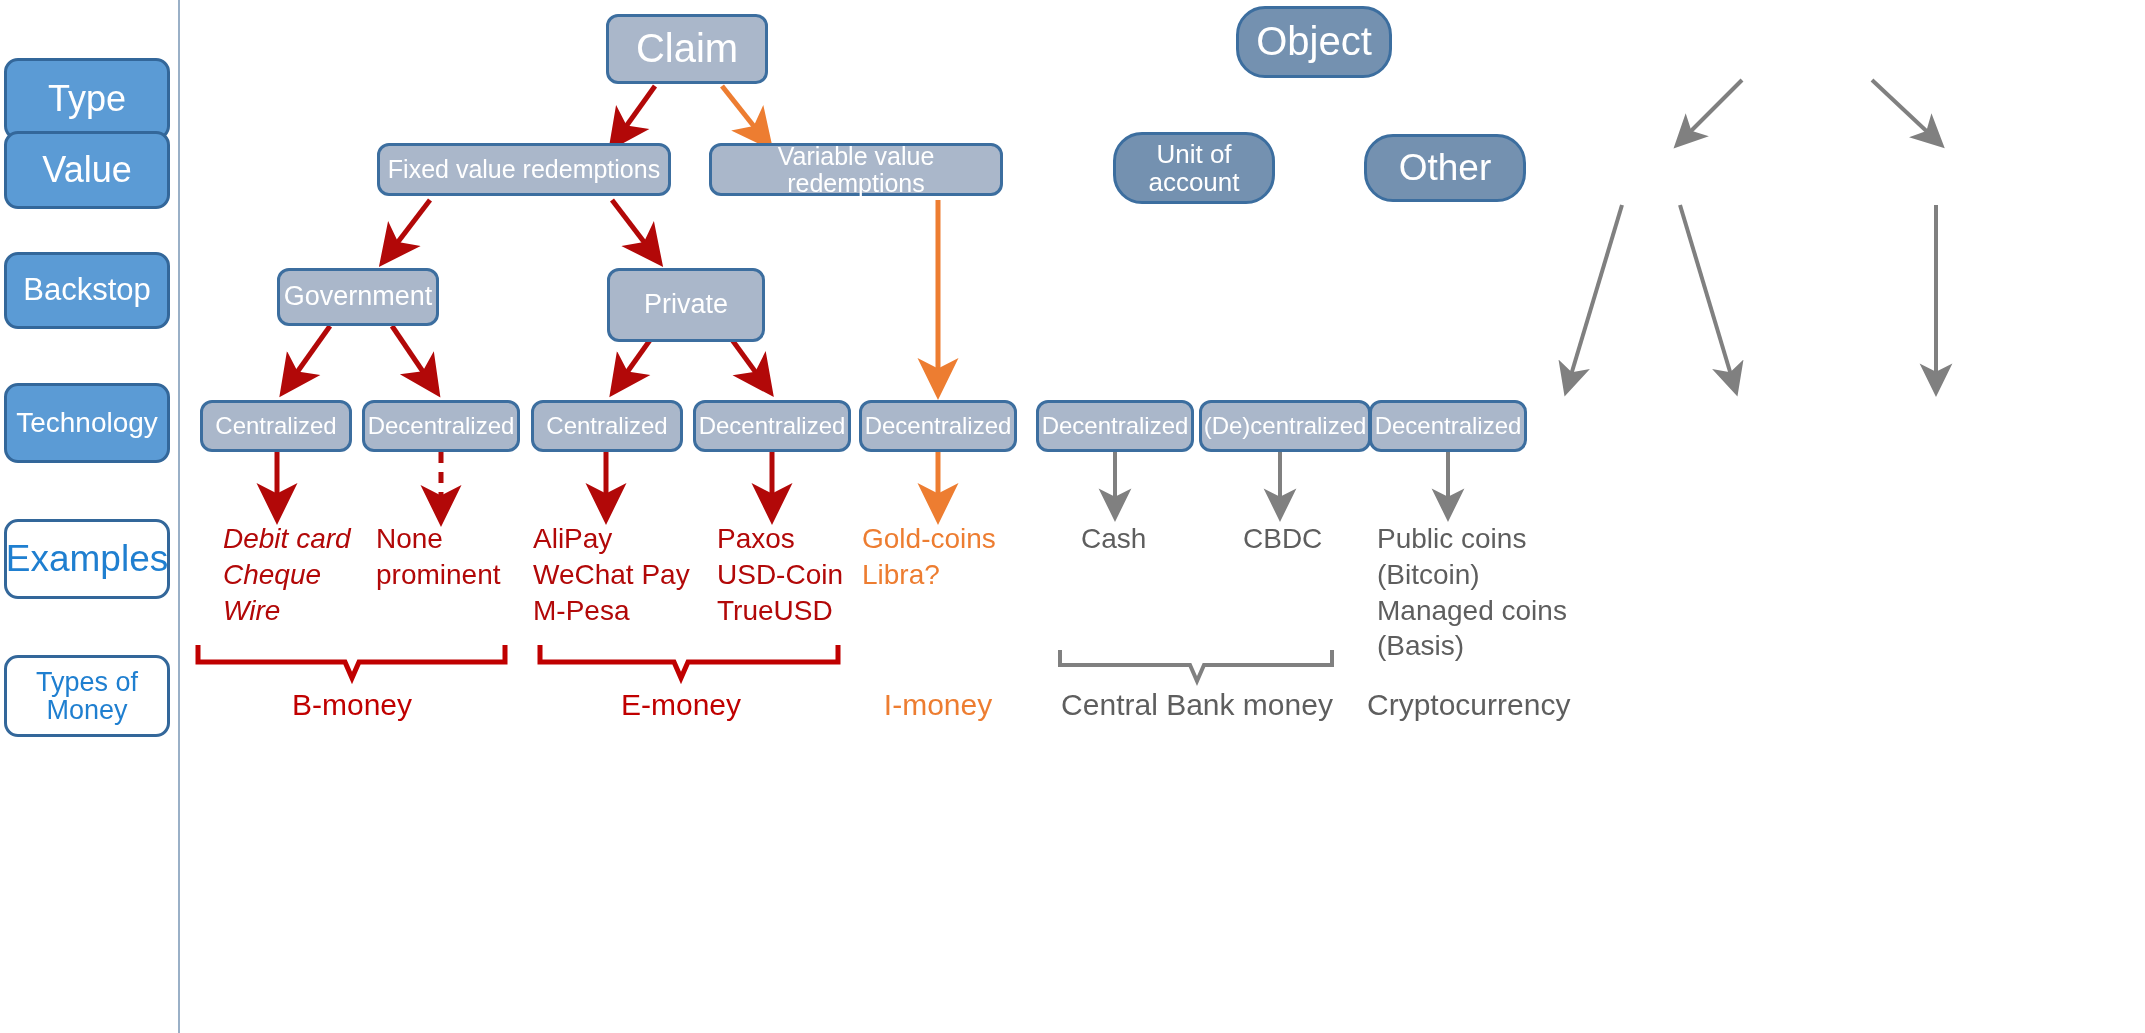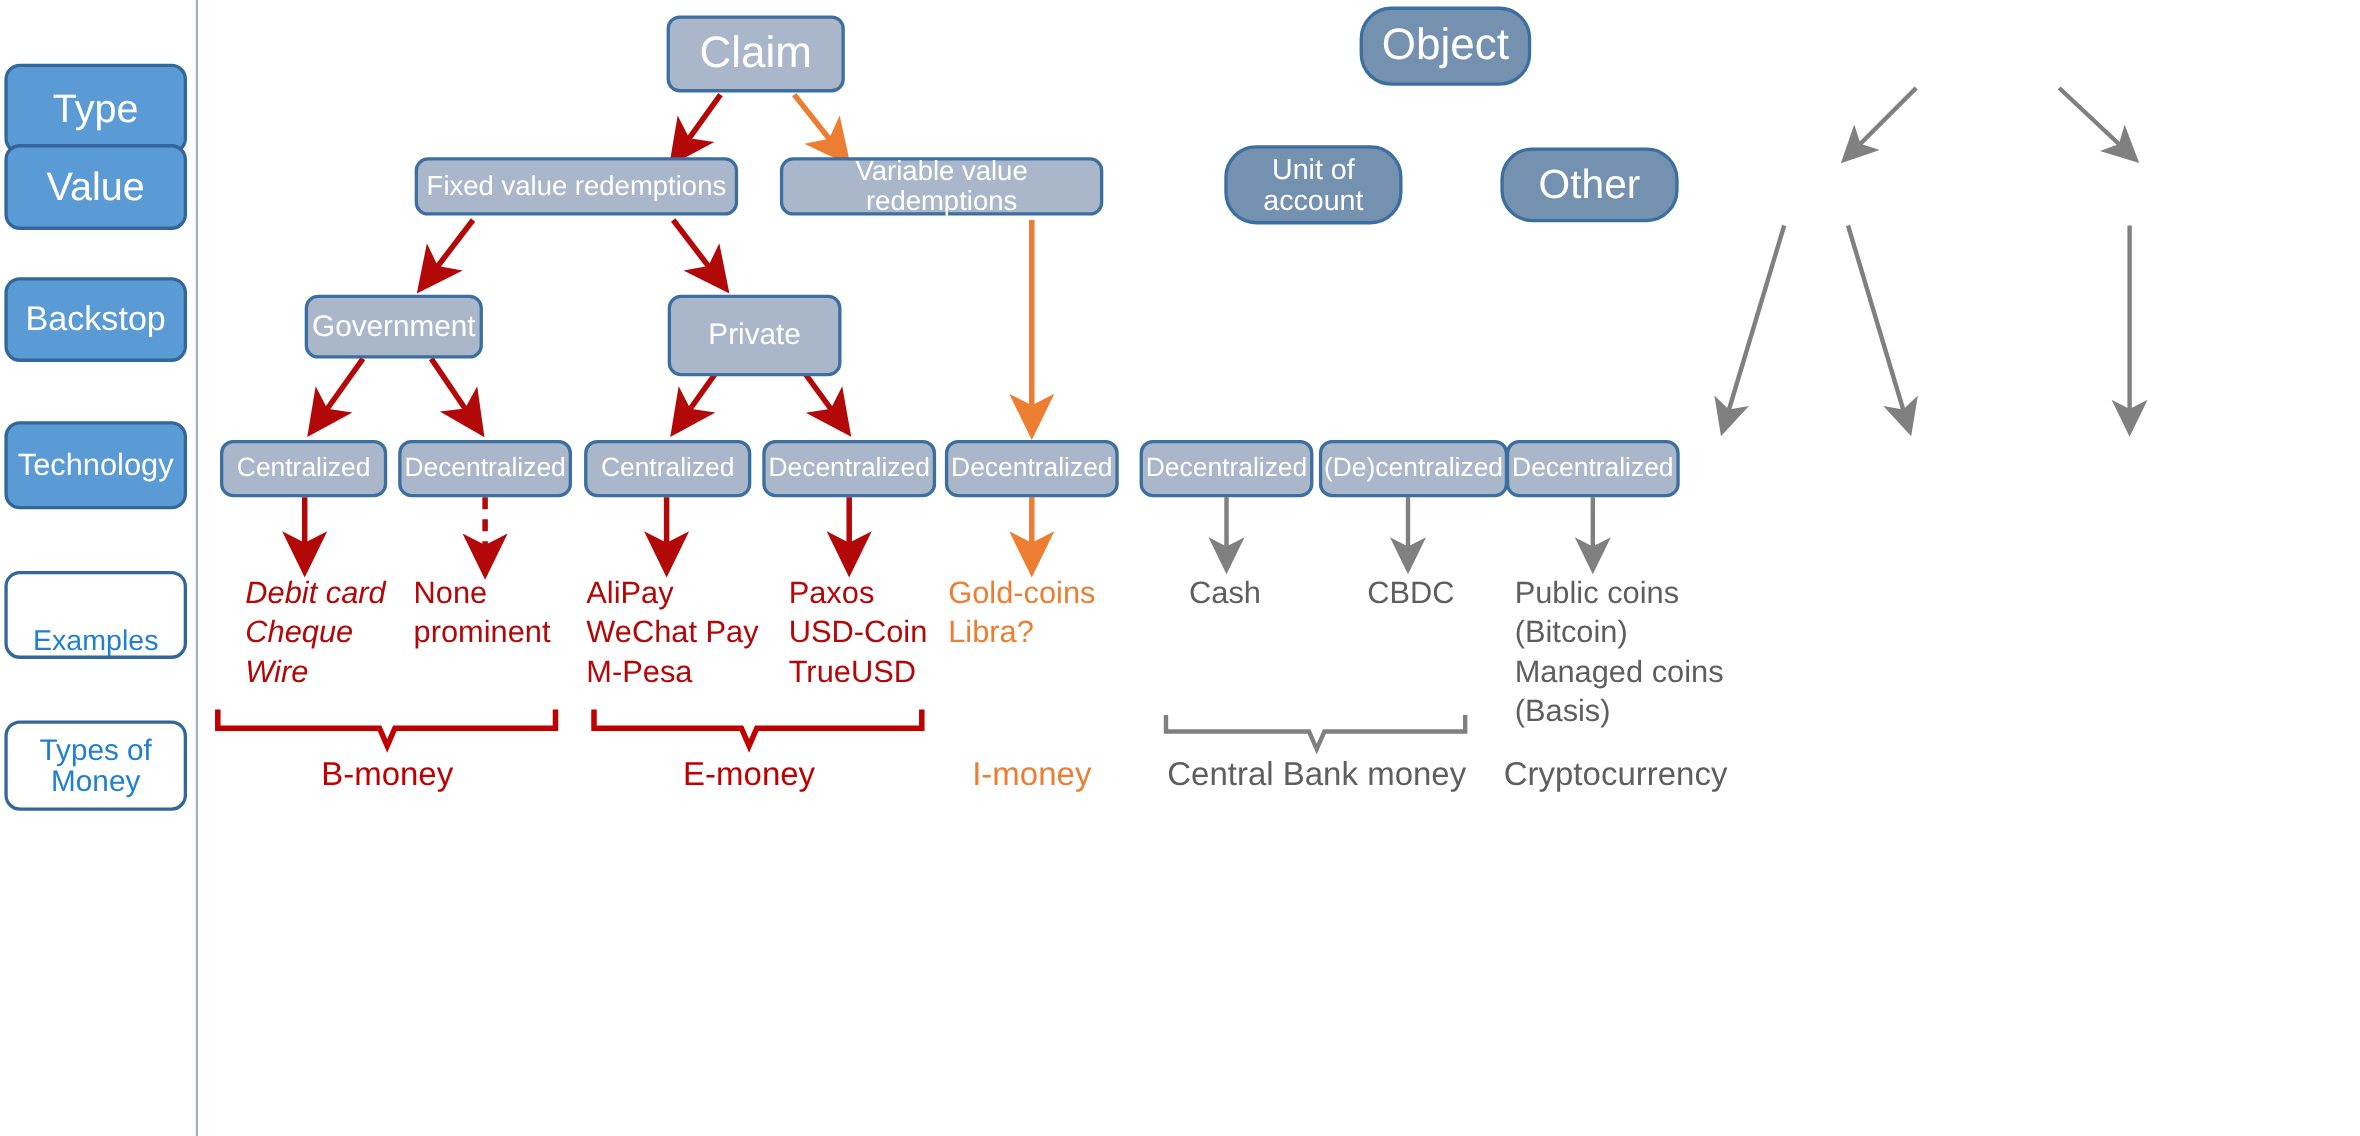--- a/index.html
+++ b/index.html
@@ -112,21 +112,21 @@
   </div>
   <div class="rowlabel filled" style="left:4px;top:131px;width:166px;height:78px;font-size:36px;">
     <span>Value</span>
   </div>
   <div class="rowlabel filled" style="left:4px;top:252px;width:166px;height:77px;font-size:31px;">
     <span>Backstop</span>
   </div>
   <div class="rowlabel filled" style="left:4px;top:383px;width:166px;height:80px;font-size:28px;">
     <span>Technology</span>
   </div>
-  <div class="rowlabel hollow" style="left:4px;top:519px;width:166px;height:80px;font-size:26px;align-items:flex-end;">
+  <div class="rowlabel hollow" style="left:4px;top:519px;width:166px;height:80px;font-size:37px;">
     <span>Examples</span>
   </div>
   <div class="rowlabel hollow" style="left:4px;top:655px;width:166px;height:82px;font-size:27px;">
     <span>Types of Money</span>
   </div>
 
   <div class="node light" style="left:606px;top:14px;width:162px;height:70px;font-size:40px;">
     <span>Claim</span>
   </div>
   <div class="node dark" style="left:1236px;top:6px;width:156px;height:72px;font-size:40px;">

